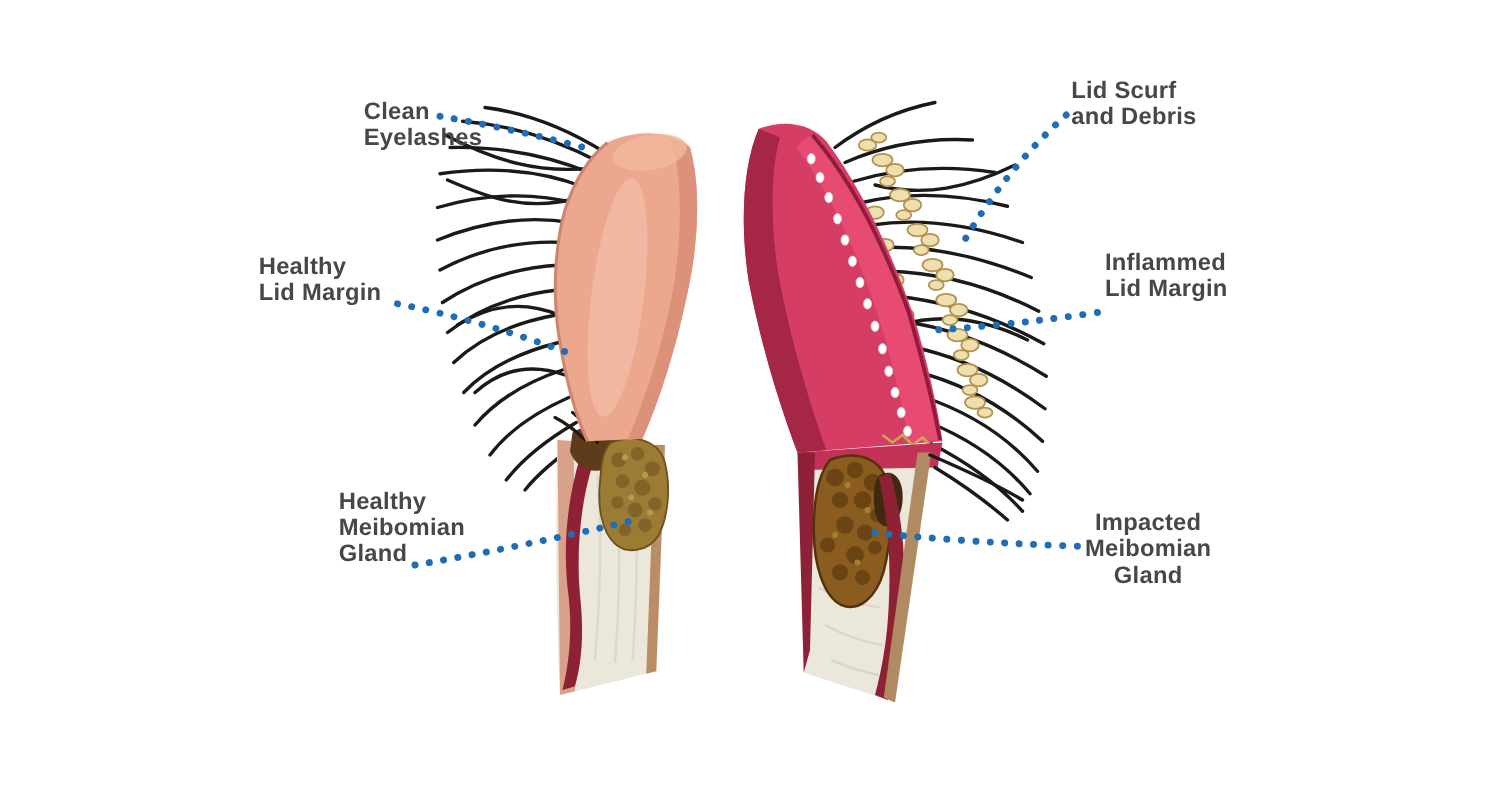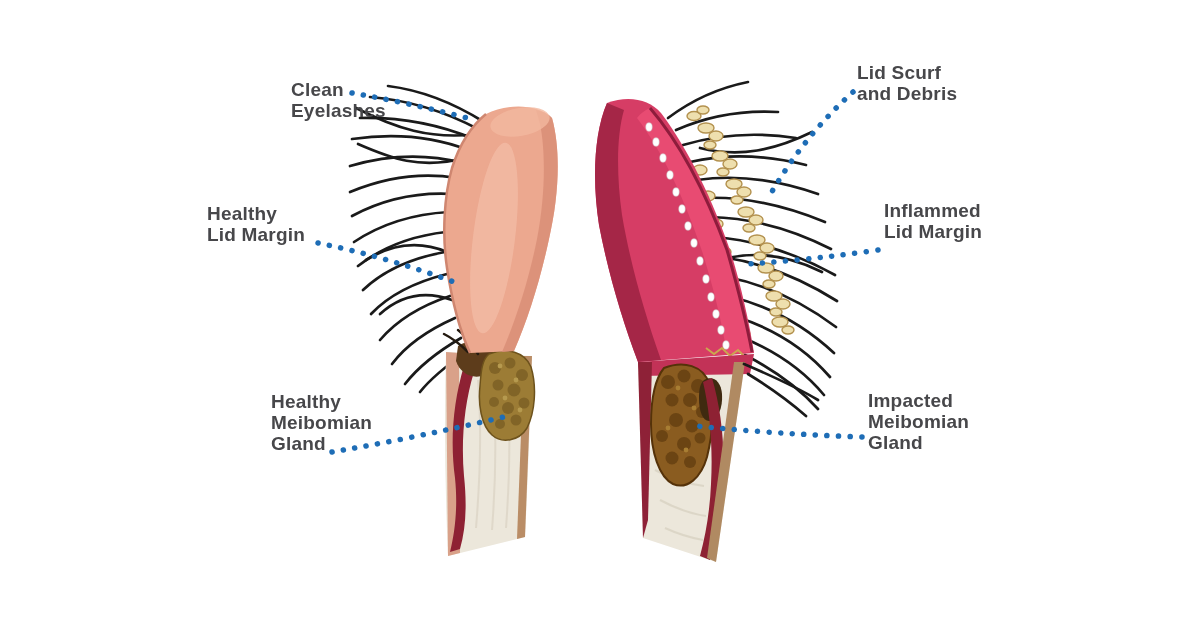--- a/index.html
+++ b/index.html
@@ -227,16 +227,16 @@
   <div class="lbl" style="left:271px;top:391px;">Healthy
 Meibomian
 Gland</div>
 
   <div class="lbl" style="left:857px;top:62px;">Lid Scurf
 and Debris</div>
 
   <div class="lbl" style="left:884px;top:200px;">Inflammed
 Lid Margin</div>
 
-  <div class="lbl" style="left:868px;top:390px;">Impacted
+  <div class="lbl" style="left:868px;top:408px;text-align:center;">Impacted
 Meibomian
 Gland</div>
 </div>
 
 </body></html>

